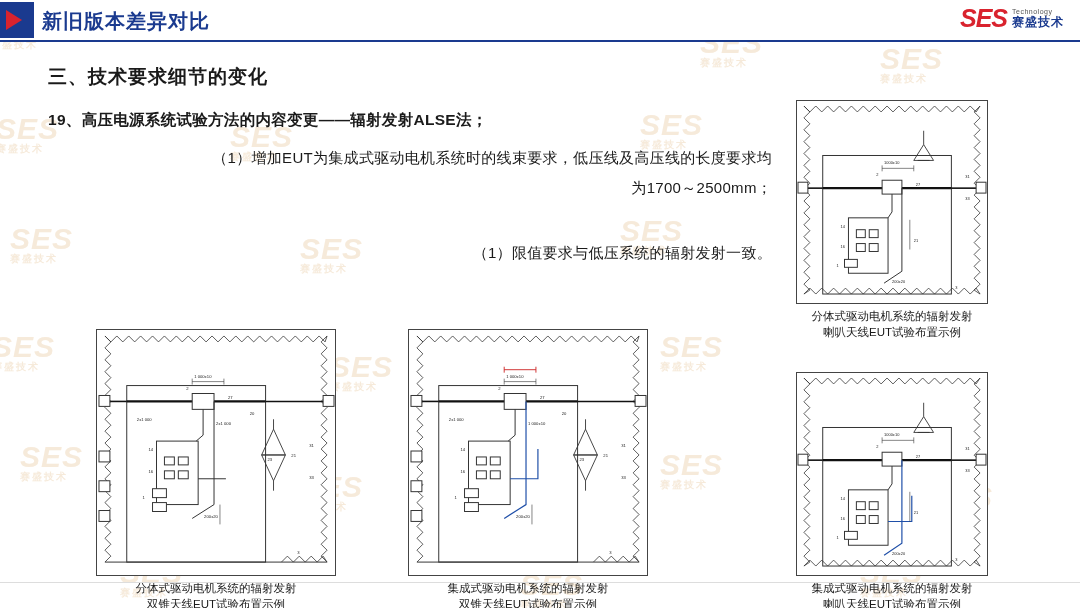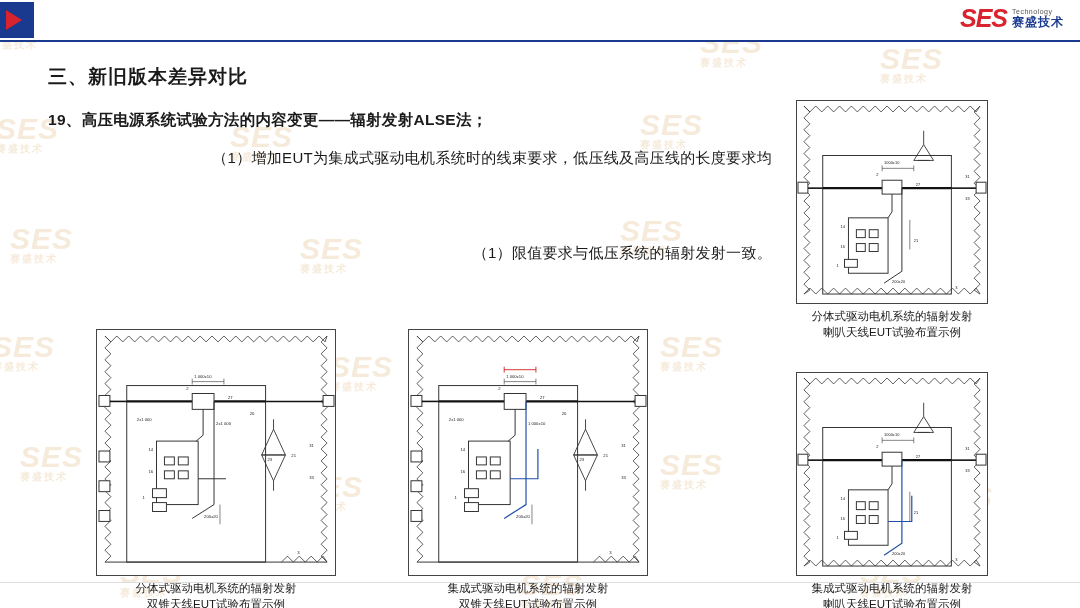--- a/index.html
+++ b/index.html
@@ -148,36 +148,38 @@
   <div class="wm" style="left:930px; top:480px;"><span class="big">SES</span><span class="sub">赛盛技术</span></div>
 
   <div class="wm" style="left:120px; top:556px;"><span class="big">SES</span><span class="sub">赛盛技术</span></div>
   <div class="wm" style="left:520px; top:568px;"><span class="big">SES</span><span class="sub">赛盛技术</span></div>
   <div class="wm" style="left:860px; top:556px;"><span class="big">SES</span><span class="sub">赛盛技术</span></div>
 </div>
 
 <div class="header">
   <div class="header-band"></div>
   <div class="header-flag"></div>
+  <div class="header-title">新旧版本差异对比</div>
   <div class="header-underline"></div>
   <div class="logo">
     <div class="logo-ses">SES</div>
     <div class="logo-txt">
       <div class="t1">Technology</div>
       <div class="t2">赛盛技术</div>
     </div>
   </div>
 </div>
 
 <div class="content">
 
-  <div class="sec-title">三、新旧版本差异对比</div>
+  <div class="sec-title">三、技术要求细节的变化</div>
   <div class="item-title">19、高压电源系统试验方法的内容变更——辐射发射ALSE法；</div>
 
   <div class="para p1">（1）增加EUT为集成式驱动电机系统时的线束要求，低压线及高压线的长度要求均</div>
+  <div class="para p1b">为1700～2500mm；</div>
   <div class="para p3">（1）限值要求与低压系统的辐射发射一致。</div>
 
   <div class="fig fig-a">
     <div class="frame">
       <svg viewBox="0 0 240 247">
 
         <g fill="none" stroke="#333" stroke-width="0.8">
           <path d="M8 6 L14 12 L8 18 L14 24 L8 30 L14 36 L8 42 L14 48 L8 54 L14 60 L8 66 L14 72 L8 78 L14 84 L8 90 L14 96 L8 102 L14 108 L8 114 L14 120 L8 126 L14 132 L8 138 L14 144 L8 150 L14 156 L8 162 L14 168 L8 174 L14 180 L8 186 L14 192 L8 198 L14 204 L8 210 L14 216 L8 222 L14 228 L8 234"></path>
 
           <path d="M232 6 L226 12 L232 18 L226 24 L232 30 L226 36 L232 42 L226 48 L232 54 L226 60 L232 66 L226 72 L232 78 L226 84 L232 90 L226 96 L232 102 L226 108 L232 114 L226 120 L232 126 L226 132 L232 138 L226 144 L232 150 L226 156 L232 162 L226 168 L232 174 L226 180 L232 186 L226 192 L232 198 L226 204 L232 210 L226 216 L232 222 L226 228 L232 234"></path>

